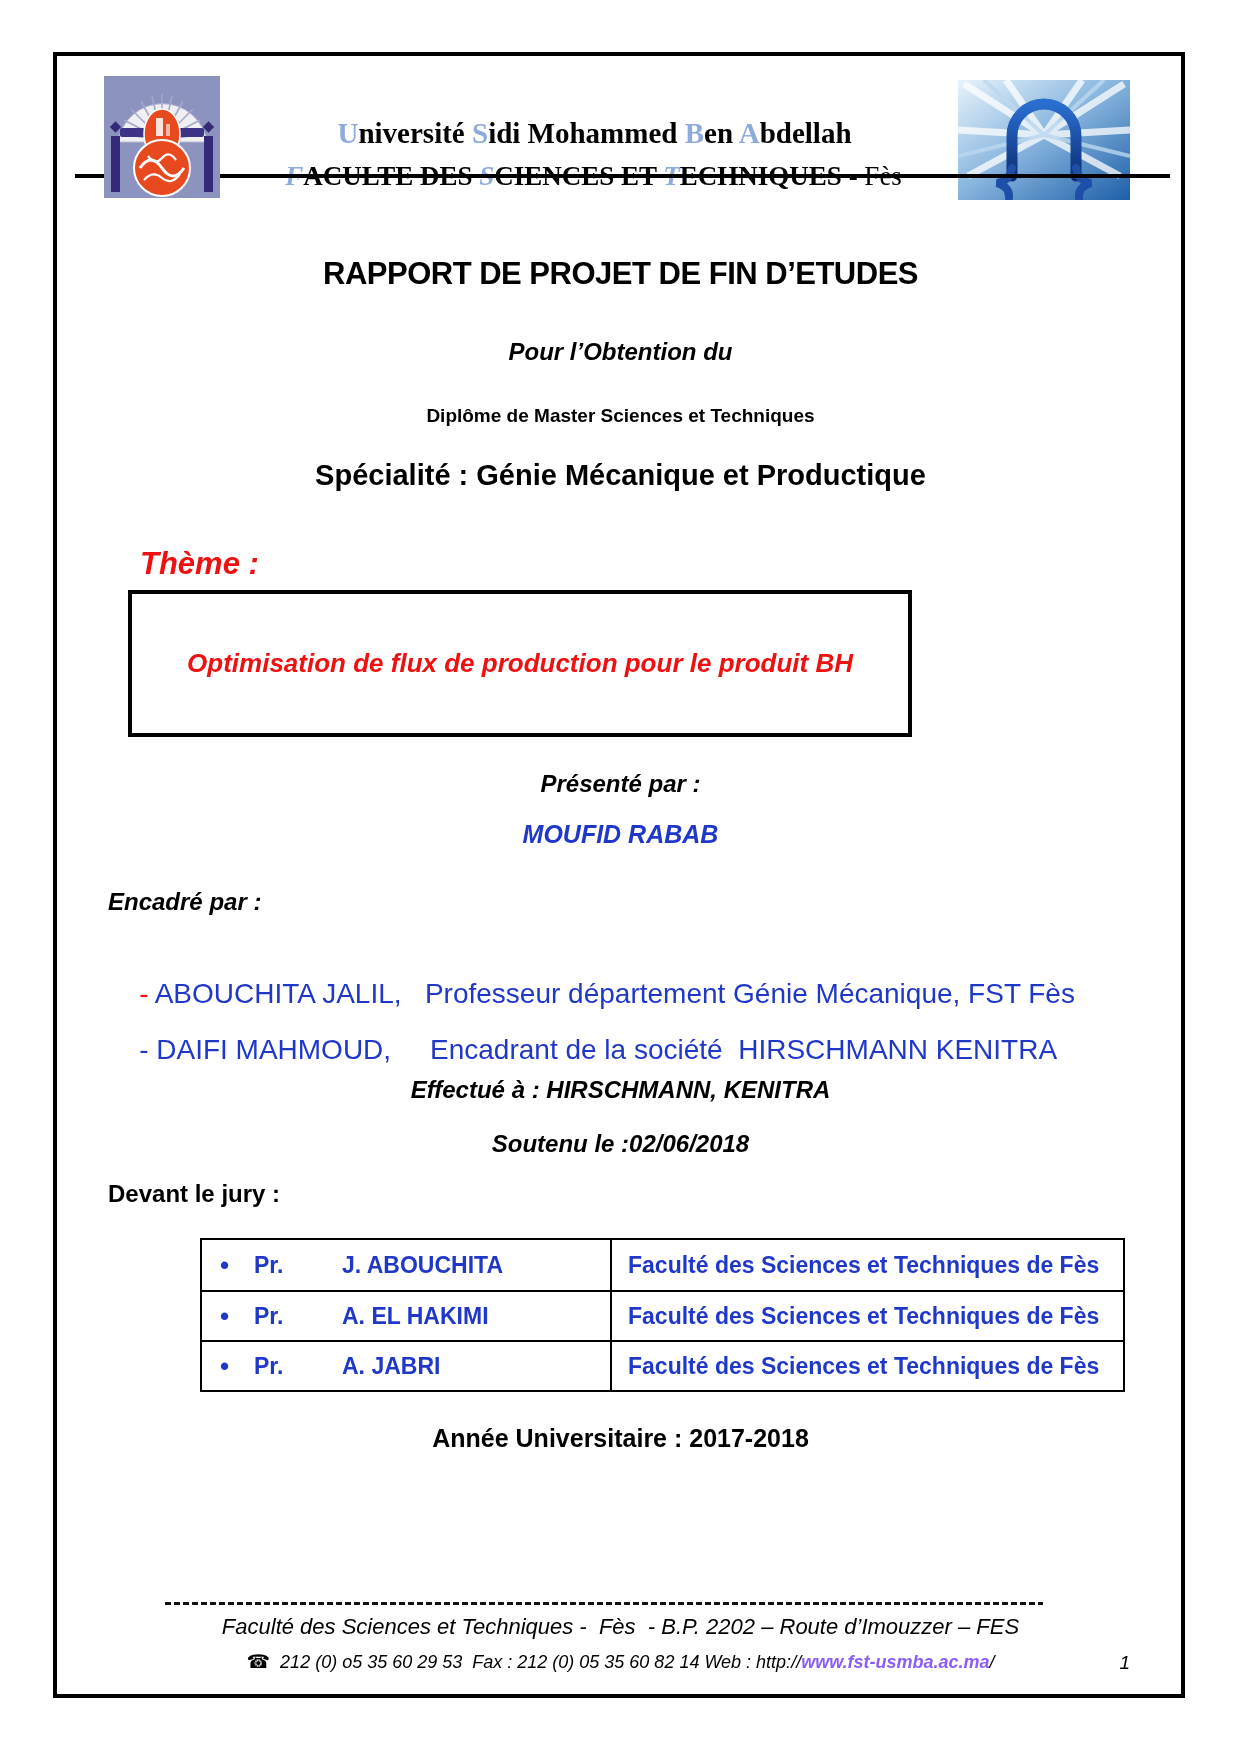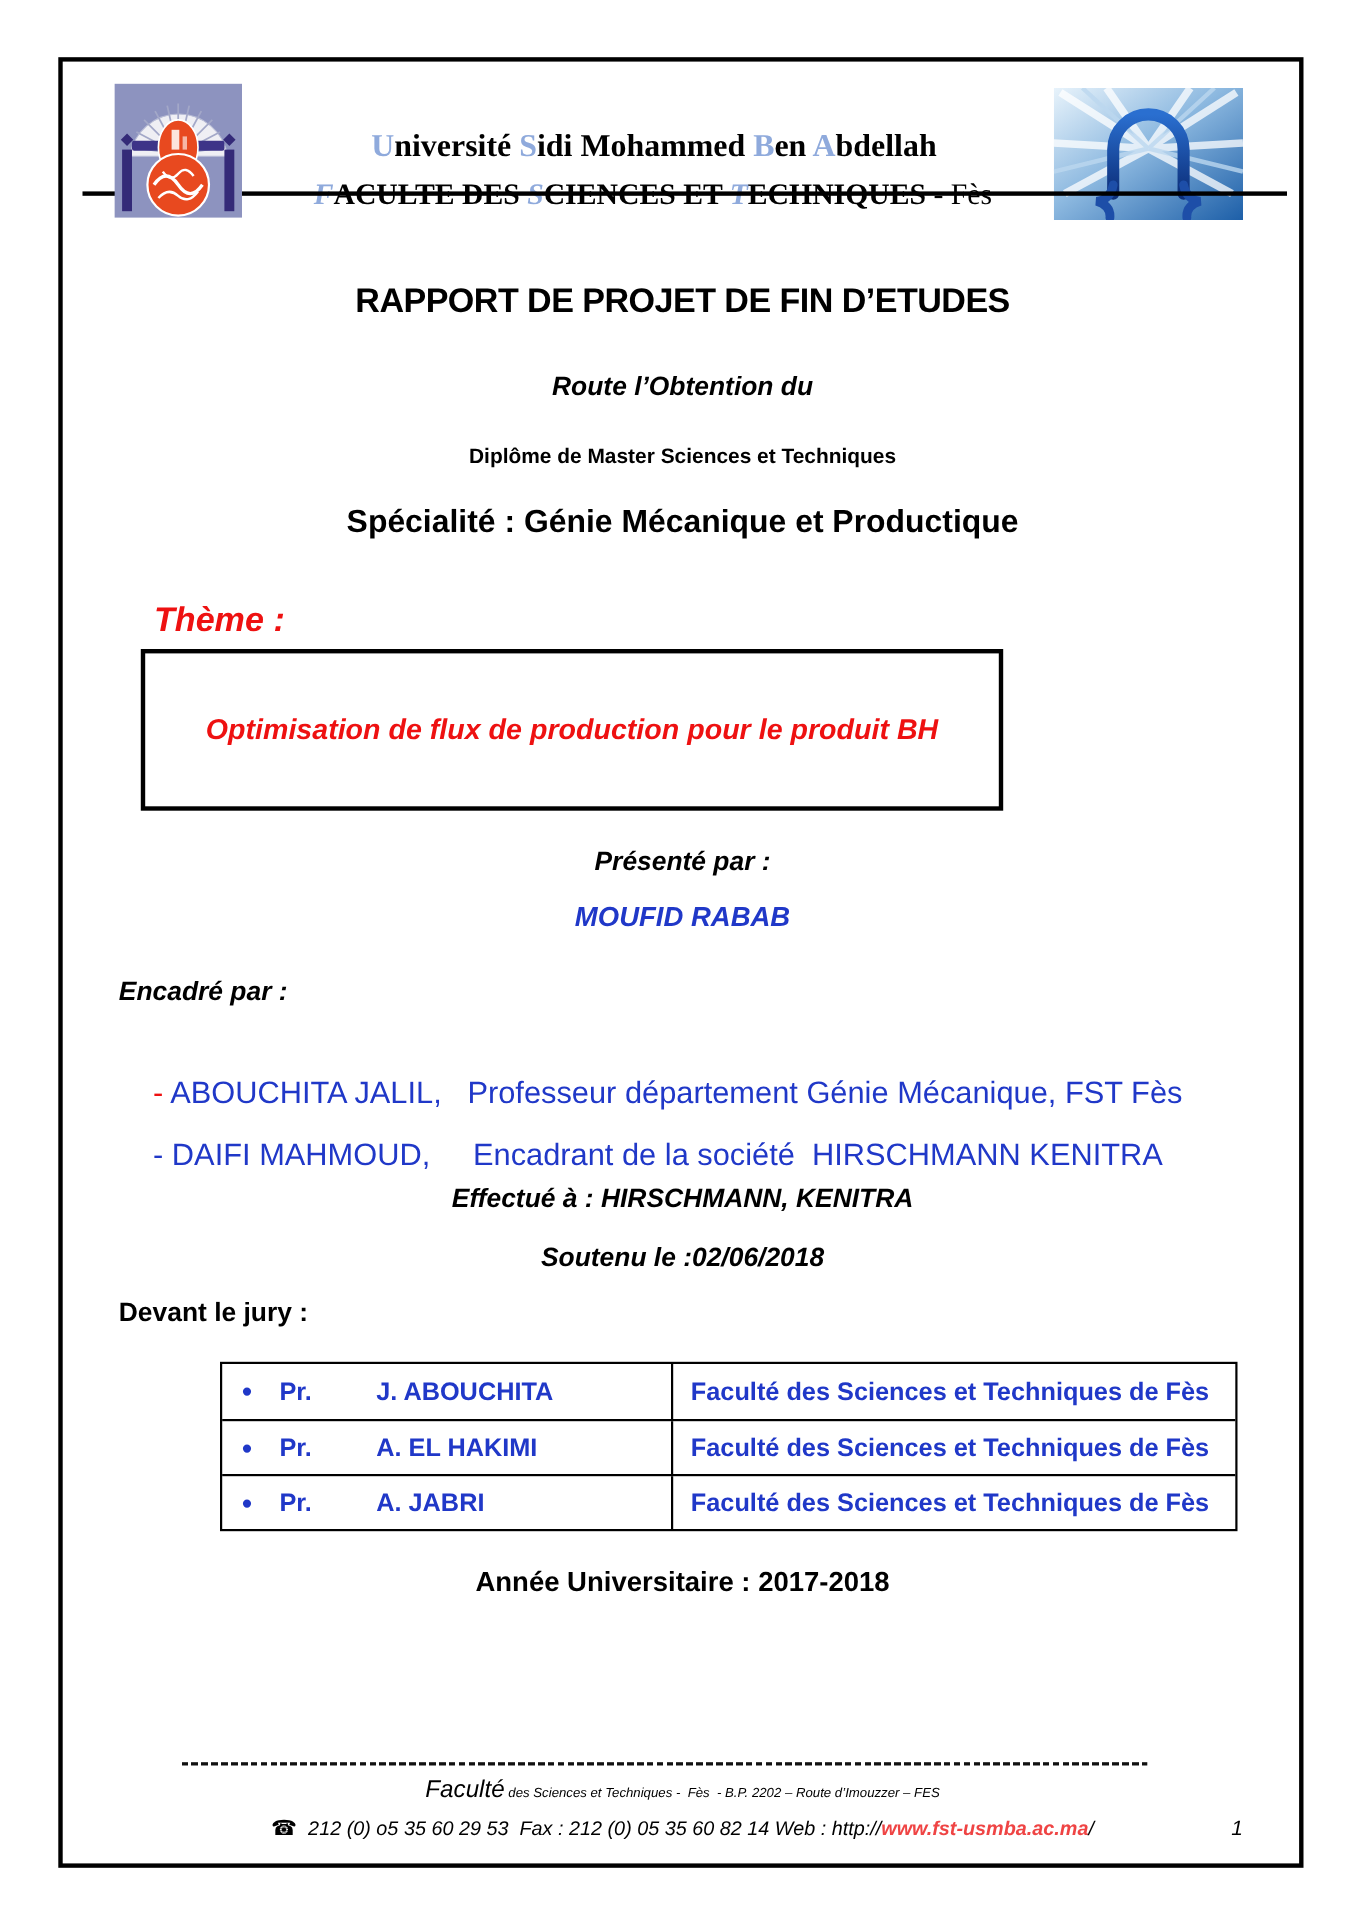--- a/index.html
+++ b/index.html
@@ -55,26 +55,26 @@
   .jury-bullet{width:34px;font-size:26px;}
   .jury-title{width:88px;}
   .jury-right{flex:1;display:flex;align-items:center;padding-left:16px;}
 
   .academic-year{top:1424px;font-size:25px;font-weight:bold;}
 
   .footer-divider{position:absolute;left:165px;top:1602px;width:878px;height:3px;
                   background:repeating-linear-gradient(90deg,#111 0 6px,transparent 6px 9px);}
   .footer-address{position:absolute;left:0;top:1614px;width:1241px;text-align:center;font-style:italic;}
   .footer-address .fac{font-size:22px;white-space:pre-wrap;}
-  .footer-address .rest{font-size:12px;white-space:pre-wrap;}
+  .footer-address .rest{font-size:22px;white-space:pre-wrap;}
   .footer-contact{position:absolute;left:0;top:1650px;width:1241px;text-align:center;
                   font-style:italic;font-size:18px;}
   .footer-contact span{white-space:pre-wrap;}
   .phone-glyph{font-style:normal;font-size:19px;}
-  .website{color:#ef4444;font-weight:bold;cursor:pointer;}
+  .website{color:#8b5cf6;font-weight:bold;cursor:pointer;}
   .page-number{position:absolute;left:1080px;top:1652px;width:50px;text-align:right;
                font-style:italic;font-size:19px;}
 </style>
 </head>
 <body>
 
 <div class="page">
   <div class="frame"></div>
 
   <div class="header-rule"></div>
@@ -151,21 +151,21 @@
   </div>
 
   <div class="hline hline1">
     <span class="init">U</span><span>niversité </span><span class="init">S</span><span>idi Mohammed </span><span class="init">B</span><span>en </span><span class="init">A</span><span>bdellah</span>
   </div>
   <div class="hline hline2">
     <span class="init-it">F</span><span>ACULTE DES </span><span class="init-it">S</span><span>CIENCES ET </span><span class="init-it">T</span><span>ECHNIQUES</span><span class="fes"> - Fès</span>
   </div>
 
   <div class="centered report-title">RAPPORT DE PROJET DE FIN D’ETUDES</div>
-  <div class="centered obtention">Route l’Obtention du</div>
+  <div class="centered obtention">Pour l’Obtention du</div>
   <div class="centered degree">Diplôme de Master Sciences et Techniques</div>
   <div class="centered speciality">Spécialité : Génie Mécanique et Productique</div>
 
   <div class="theme-label">Thème :</div>
   <div class="theme-box">
     <div class="theme-title">Optimisation de flux de production pour le produit BH</div>
   </div>
 
   <div class="centered presented-label">Présenté par :</div>
   <div class="centered author">MOUFID RABAB</div>

